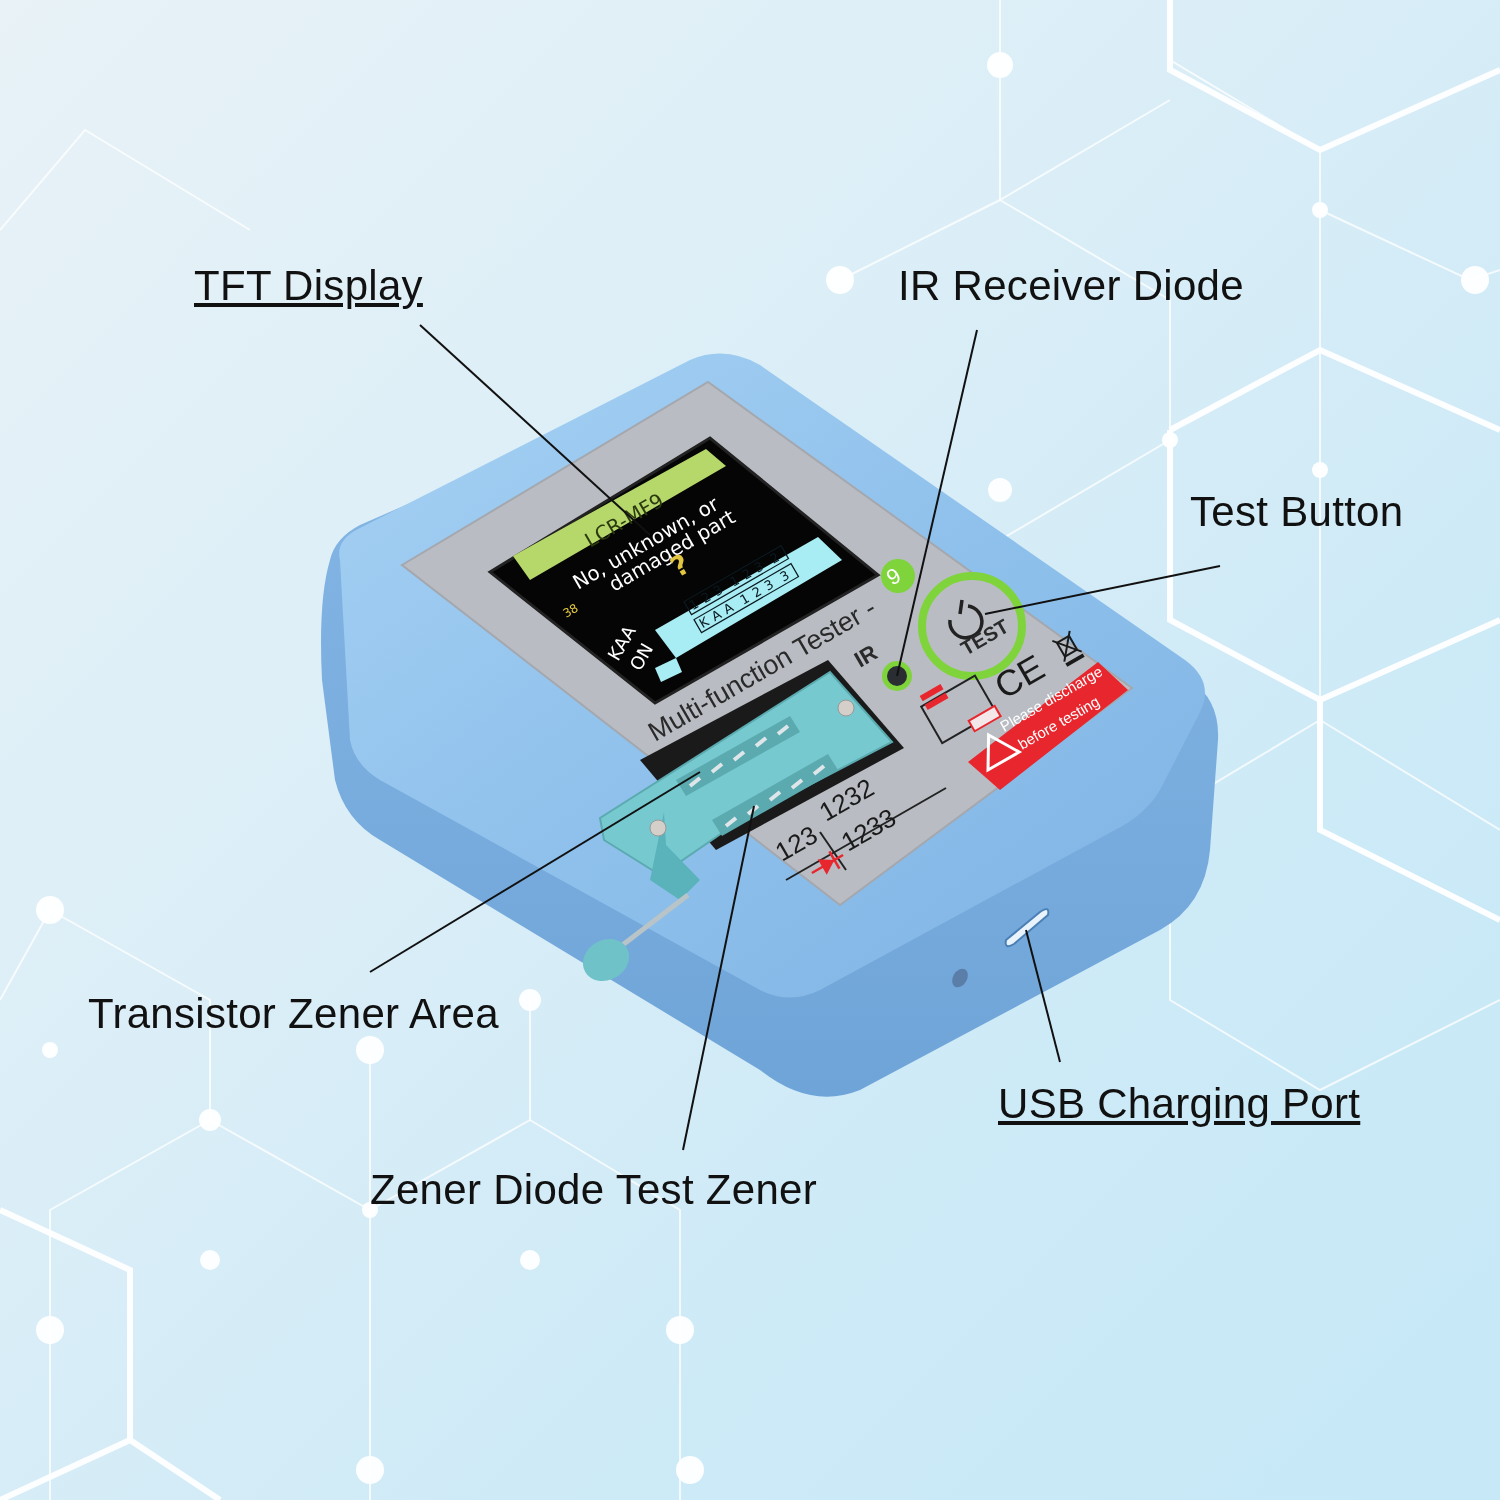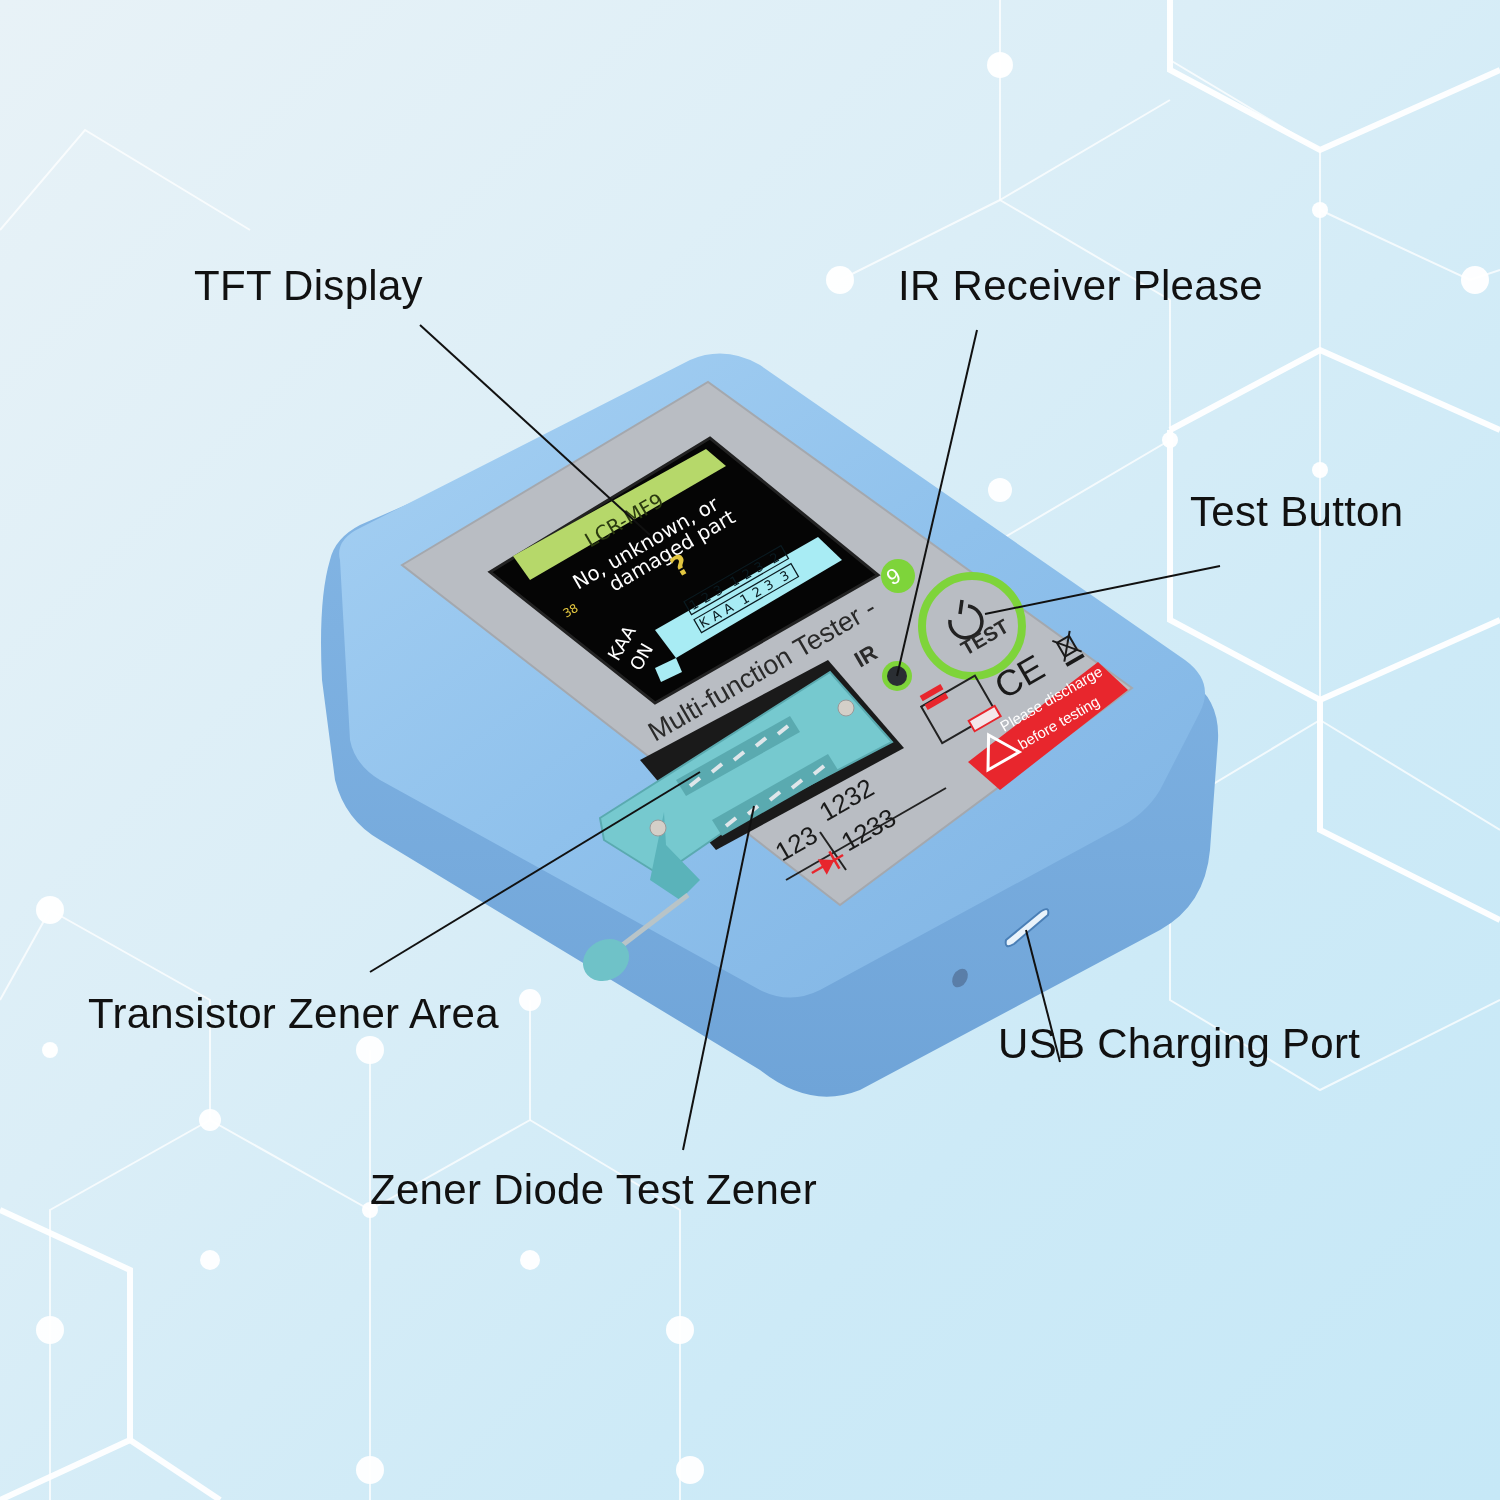--- a/index.html
+++ b/index.html
@@ -221,18 +221,18 @@
   <g stroke="#111" stroke-width="2">
     <line x1="420" y1="325" x2="650" y2="535"></line>
     <line x1="977" y1="330" x2="897" y2="676"></line>
     <line x1="1220" y1="566" x2="985" y2="614"></line>
     <line x1="370" y1="972" x2="700" y2="772"></line>
     <line x1="683" y1="1150" x2="754" y2="806"></line>
     <line x1="1060" y1="1062" x2="1026" y2="930"></line>
   </g>
 </svg>
 
-<div class="label" style="left:194px; top:262px;">TFT Display</div>
-<div class="label" style="left:898px; top:262px;">IR Receiver Please</div>
+<div class="label" style="left:194px; top:262px;text-decoration:underline;">TFT Display</div>
+<div class="label" style="left:898px; top:262px;">IR Receiver Diode</div>
 <div class="label" style="left:1190px; top:488px;">Test Button</div>
 <div class="label" style="left:88px; top:990px;">Transistor Zener Area</div>
 <div class="label" style="left:370px; top:1166px;">Zener Diode Test Zener</div>
-<div class="label" style="left:998px; top:1020px;">USB Charging Port</div>
+<div class="label" style="left:998px; top:1080px;text-decoration:underline;">USB Charging Port</div>
 
 </body></html>

